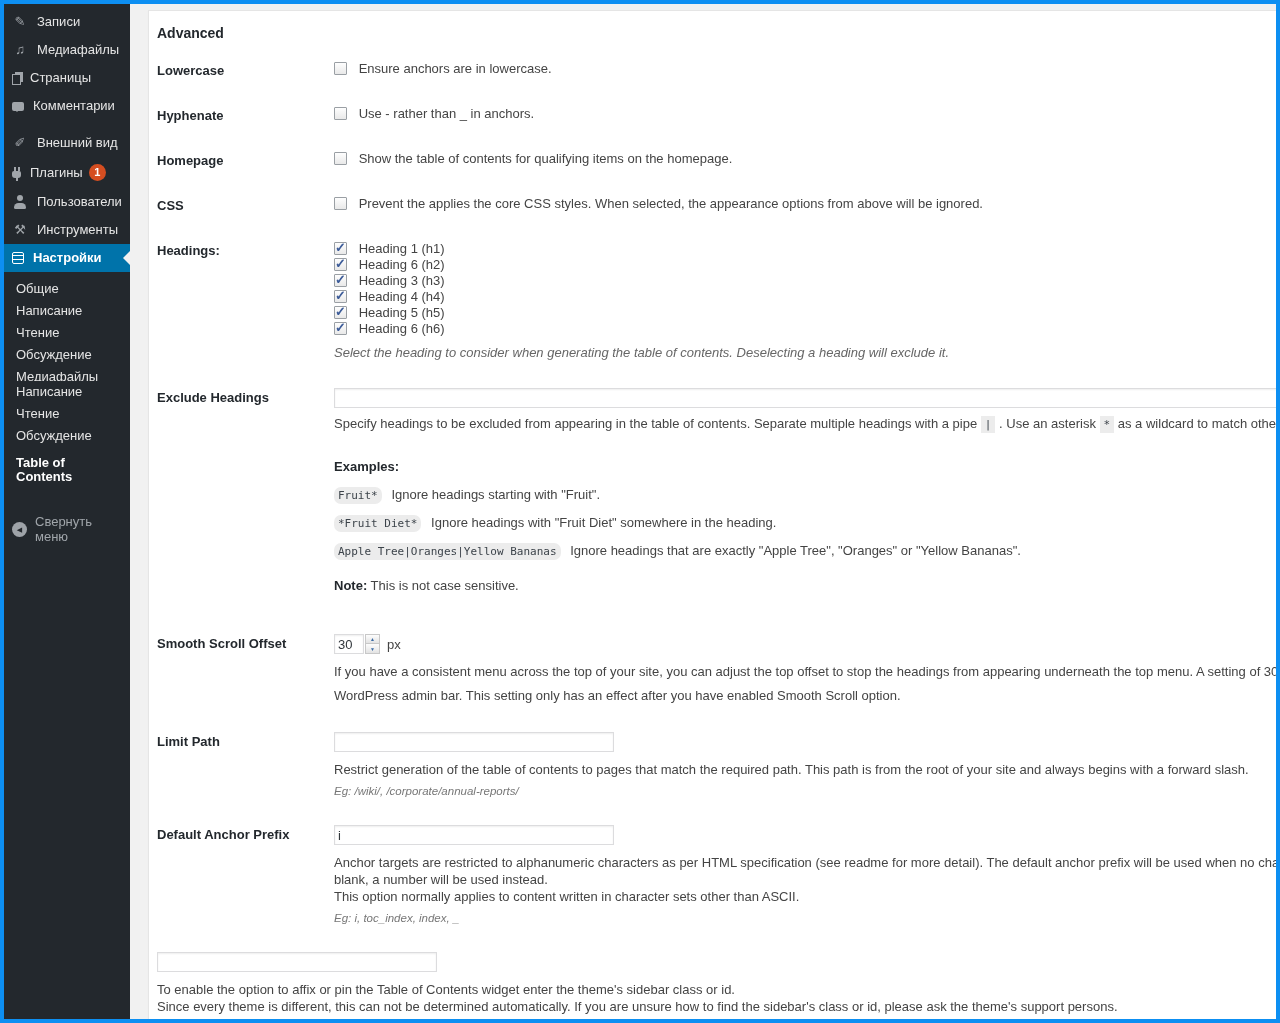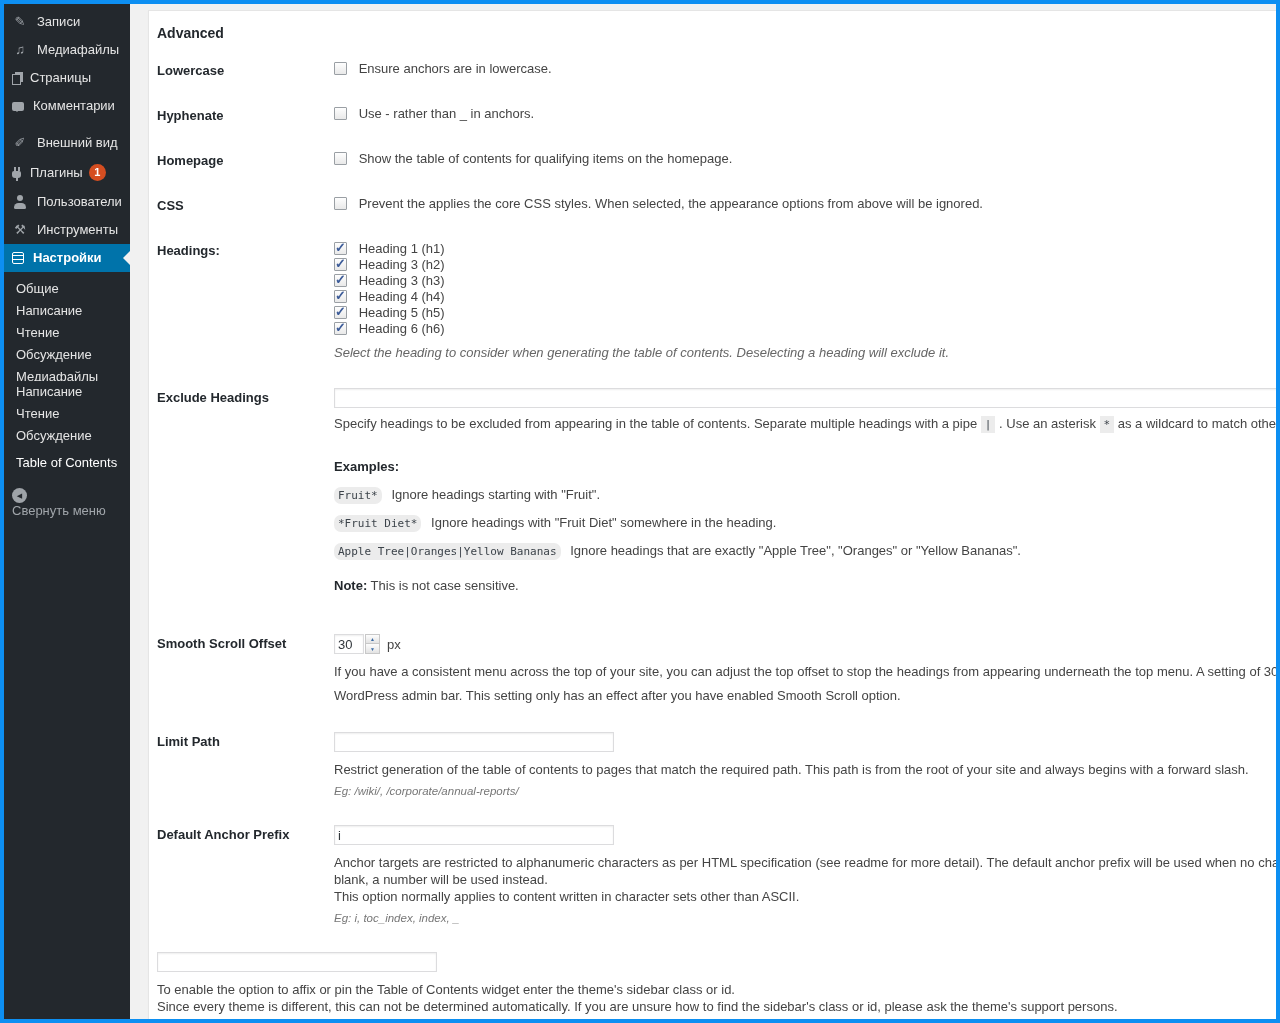--- a/index.html
+++ b/index.html
@@ -62,24 +62,24 @@
   .i-plug { background:currentColor; width:9px !important; height:7px !important; border-radius:2px 2px 3px 3px; position:relative; margin-top:3px; }
   .i-plug::before { content:""; position:absolute; top:-4px; left:1.5px; width:2px; height:4px; background:currentColor; box-shadow:4px 0 0 currentColor; }
   .i-plug::after { content:""; position:absolute; bottom:-3px; left:3.5px; width:2px; height:3px; background:currentColor; }
   .i-settings { width:12px !important; height:12px !important; border:1.5px solid currentColor; border-radius:2px;
     background:linear-gradient(transparent 2px, currentColor 2px, currentColor 3.5px, transparent 3.5px, transparent 6px, currentColor 6px, currentColor 7.5px, transparent 7.5px); }
   .submenu { padding:6px 0 4px; }
   .submenu-item {
     padding:4px 8px 4px 12px; color:#e5e5e5; cursor:pointer; line-height:14px;
   }
   .submenu-item.clipped { height:15px; overflow:hidden; }
-  .submenu-item.current { color:#fff; font-weight:normal; padding-top:9px; }
+  .submenu-item.current { color:#fff; font-weight:bold; padding-top:9px; }
   .collapse-menu {
-    display:flex; margin-top:4px;
-    padding:6px 8px; color:#a0a5aa; cursor:pointer;flex-direction:column;
+    display:flex; align-items:center; margin-top:16px;
+    padding:6px 8px; color:#a0a5aa; cursor:pointer;
   }
   .collapse-circle {
     width:15px; height:15px; border-radius:50%; background:#9ea3a8;
     display:inline-flex; align-items:center; justify-content:center;
     margin-right:8px; flex-shrink:0;
   }
   .collapse-circle .arr { color:#23282d; font-size:7px; line-height:7px; }
   
   .main { flex:1; overflow:hidden; padding:6px 0 0 18px; }
   .card {
@@ -257,21 +257,21 @@
         <div class="td">
           <div class="heading-line">
             <label class="cb-label">
               <span class="cb checked"></span>
               <span>Heading 1 (h1)</span>
             </label>
           </div>
           <div class="heading-line">
             <label class="cb-label">
               <span class="cb checked"></span>
-              <span>Heading 3 (h2)</span>
+              <span>Heading 6 (h2)</span>
             </label>
           </div>
           <div class="heading-line">
             <label class="cb-label">
               <span class="cb checked"></span>
               <span>Heading 3 (h3)</span>
             </label>
           </div>
           <div class="heading-line">
             <label class="cb-label">

